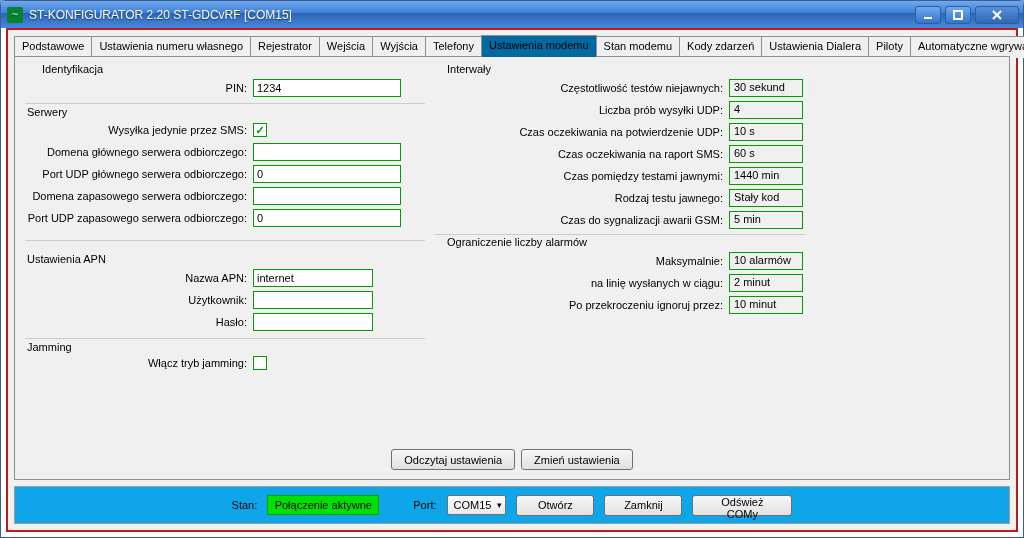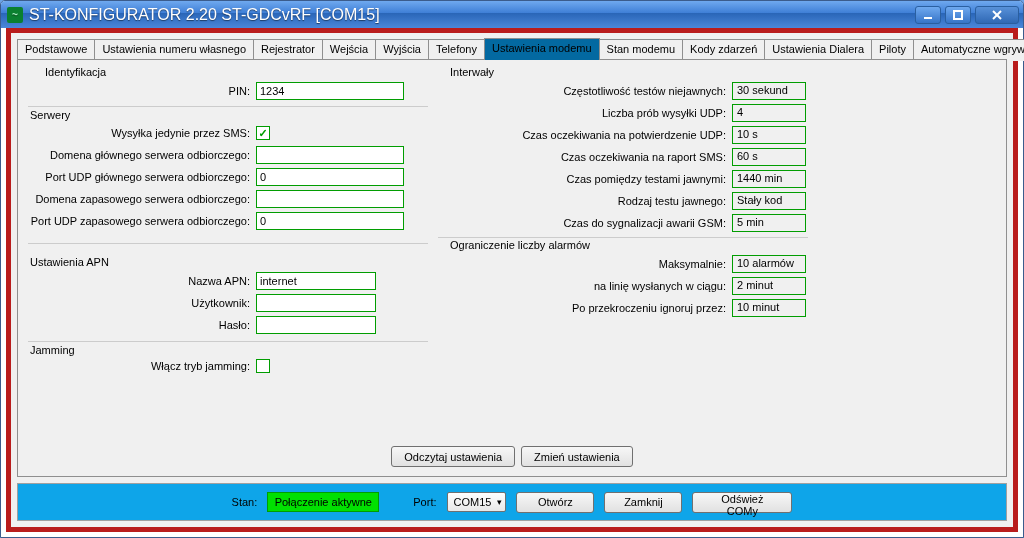--- a/index.html
+++ b/index.html
@@ -2,28 +2,28 @@
 <html><head>
 <meta charset="utf-8">
 <style>
   * { box-sizing: border-box; margin: 0; padding: 0; font-family: "Segoe UI", Tahoma, sans-serif; font-size: 11px; }
   body { background: #6ba3e8; width: 1024px; height: 538px; overflow: hidden; }
 
   
   .window { width: 1024px; height: 538px; background: #fff; border: 1px solid #3b5c8c; border-radius: 5px 5px 0 0; position: relative; }
   .titlebar { height: 27px; background: linear-gradient(#6fa9ef, #3e7ed6 45%, #2a66b8 46%, #4a87da); border-radius: 4px 4px 0 0; display: flex; align-items: center; padding: 0 4px 0 6px; color: #fff; text-shadow: 0 1px 1px rgba(0,0,0,.5); }
   .titlebar-icon { width: 16px; height: 16px; background: #0a8030; border-radius: 2px; margin-right: 6px; display: flex; align-items: center; justify-content: center; color: #a7f0c0; font-weight: bold; font-size: 10px; }
-  .titlebar-text { font-size: 16px; flex: 1; }
+  .titlebar-text { font-size: 12px; flex: 1; }
   .titlebar-controls { display: flex; gap: 4px; }
   .ctrl-btn { width: 26px; height: 18px; background: linear-gradient(#6fa9ef,#3674c8); border: 1px solid #2a5fa0; border-radius: 3px; display: flex; align-items: center; justify-content: center; color: #fff; cursor: pointer; }
   .ctrl-btn.close { width: 44px; background: linear-gradient(#5891d9,#2f68b4); }
   .ctrl-btn svg { width: 10px; height: 10px; stroke: #fff; stroke-width: 2; fill: none; }
 
   
-  .inner-frame { position: absolute; top: 27px; left: 5px; right: 5px; bottom: 5px; background: #f0f0f0; border: 5px solid #b91c1c; }
+  .inner-frame { position: absolute; top: 27px; left: 5px; right: 5px; bottom: 5px; background: #f0f0f0; border: 2px solid #b91c1c; }
 
   
   .tabs { position: absolute; top: 5px; left: 6px; right: 6px; height: 22px; display: flex; }
   .tab { padding: 3px 7px 4px; border: 1px solid #8f8f8f; border-bottom: none; background: #f0f0f0; margin-right: -1px; cursor: pointer; white-space: nowrap; position: relative; top: 1px; }
   .tab.active { background: #0369a1; border-top: 1px solid #8f8f8f; z-index: 2; padding-bottom: 5px; top: 0; }
   .tabs-line { position: absolute; top: 26px; left: 6px; right: 6px; height: 1px; background: #8f8f8f; z-index: 1; }
 
   
   .panel { position: absolute; top: 27px; left: 6px; right: 6px; bottom: 50px; border: 1px solid #8f8f8f; border-top: none; background: #f0f0f0; overflow: hidden; }
 

